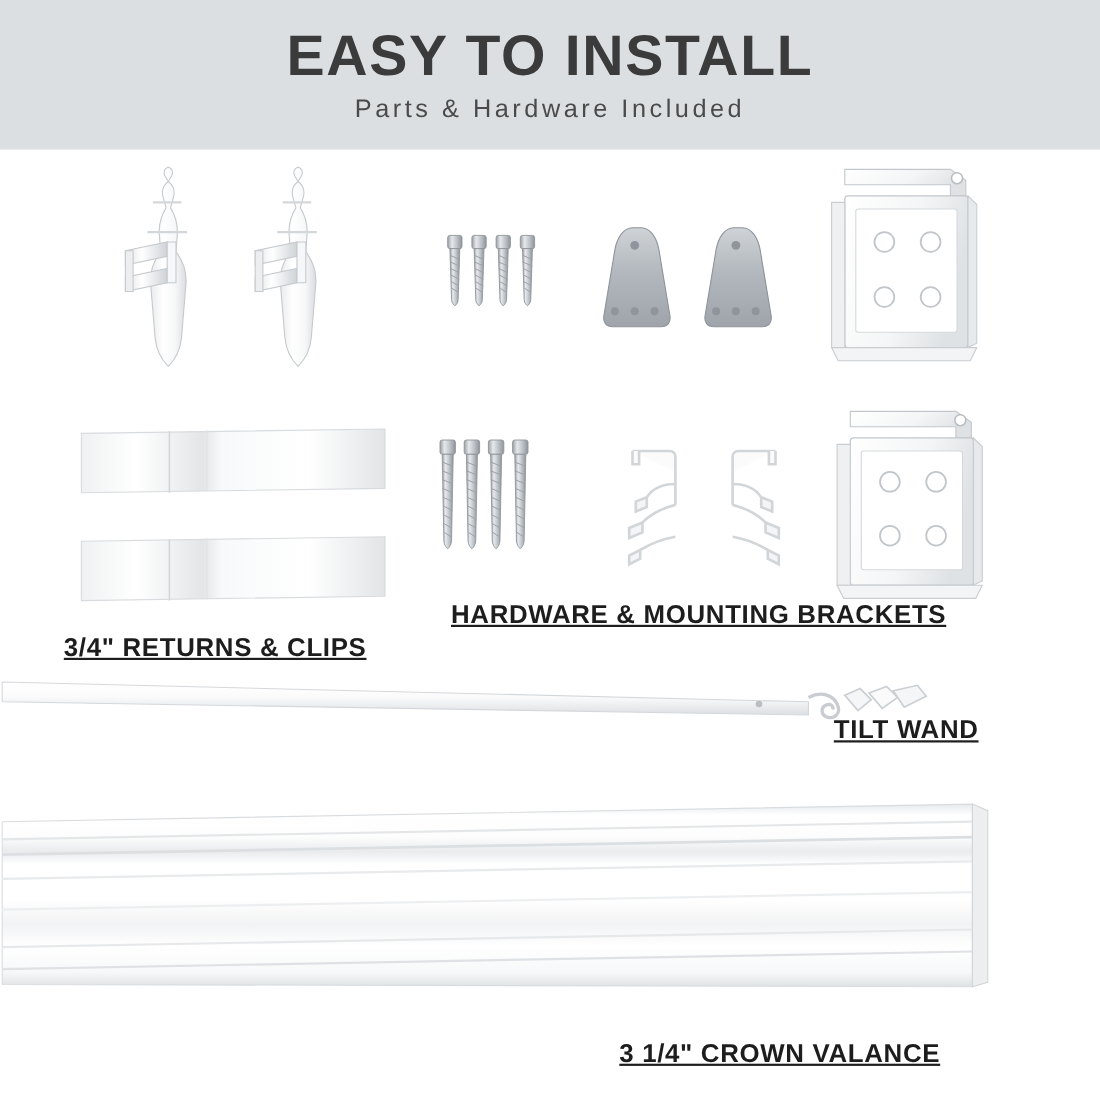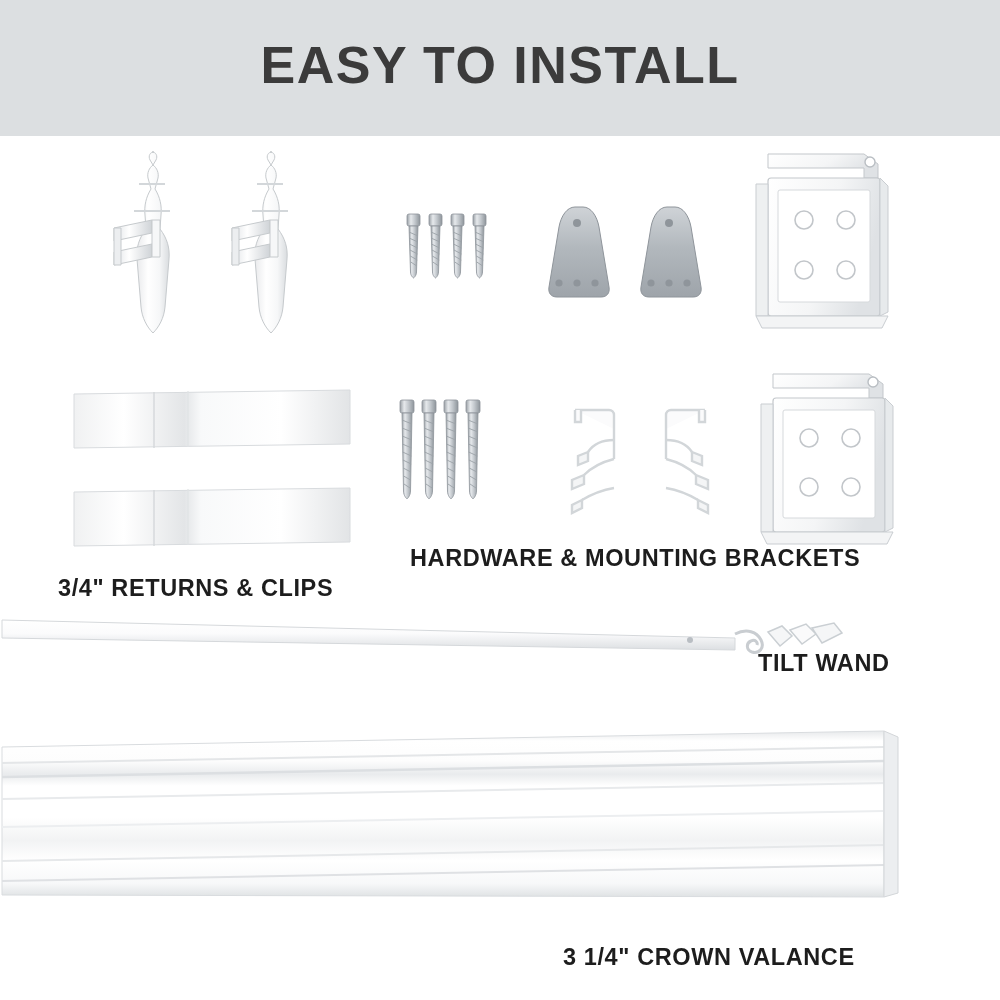--- a/index.html
+++ b/index.html
@@ -44,20 +44,21 @@
   }
 
   
   .label {
     position: absolute;
     font-size: 23.5px;
     font-weight: bold;
     color: #1d1d1d;
     letter-spacing: 0.6px;
     white-space: nowrap;
+    text-decoration: underline;
   }
   #label-returns  { left: 58px;  top: 575px; }
   #label-hardware { left: 410px; top: 545px; }
   #label-tilt     { left: 758px; top: 650px; }
   #label-valance  { left: 563px; top: 944px; }
 
   
   .part { position: absolute; }
 
   svg { display: block; overflow: visible; }
@@ -74,20 +75,21 @@
   #part-valance-bracket-2 { left: 757px; top: 368px; }
 
   #part-tilt-wand         { left: 0px;   top: 610px; }
   #part-crown-valance     { left: 0px;   top: 715px; }
 </style>
 </head>
 <body>
 
 <div class="banner">
   <div class="banner-title">EASY TO INSTALL</div>
+  <div class="banner-sub">Parts &amp; Hardware Included</div>
 </div>
 
 <div class="part" id="part-returns-clips">
   <svg width="230" height="215" viewBox="0 0 230 215">
     <defs>
       <linearGradient id="wht1" x1="0" y1="0" x2="1" y2="0">
         <stop offset="0%" stop-color="#e9eaec"></stop>
         <stop offset="35%" stop-color="#ffffff"></stop>
         <stop offset="70%" stop-color="#f6f7f8"></stop>
         <stop offset="100%" stop-color="#d9dcdf"></stop>

